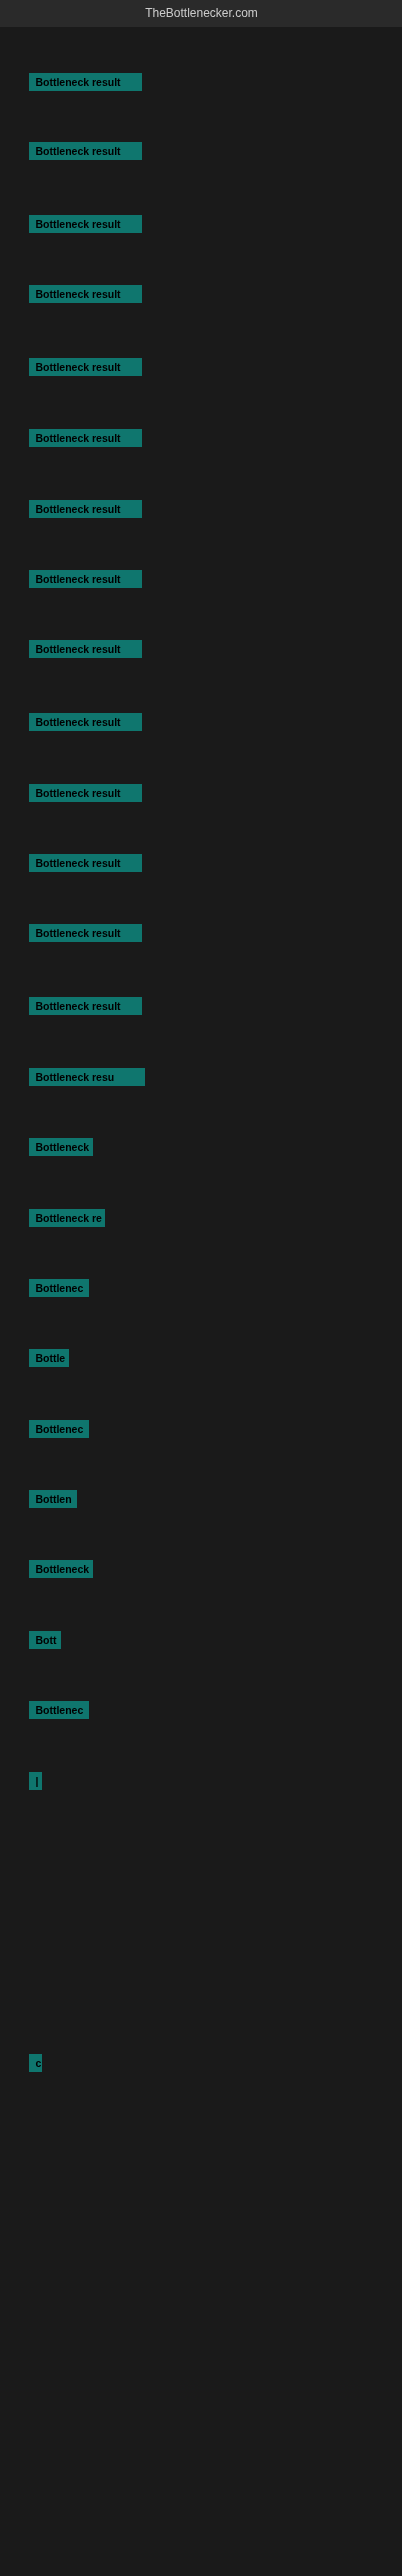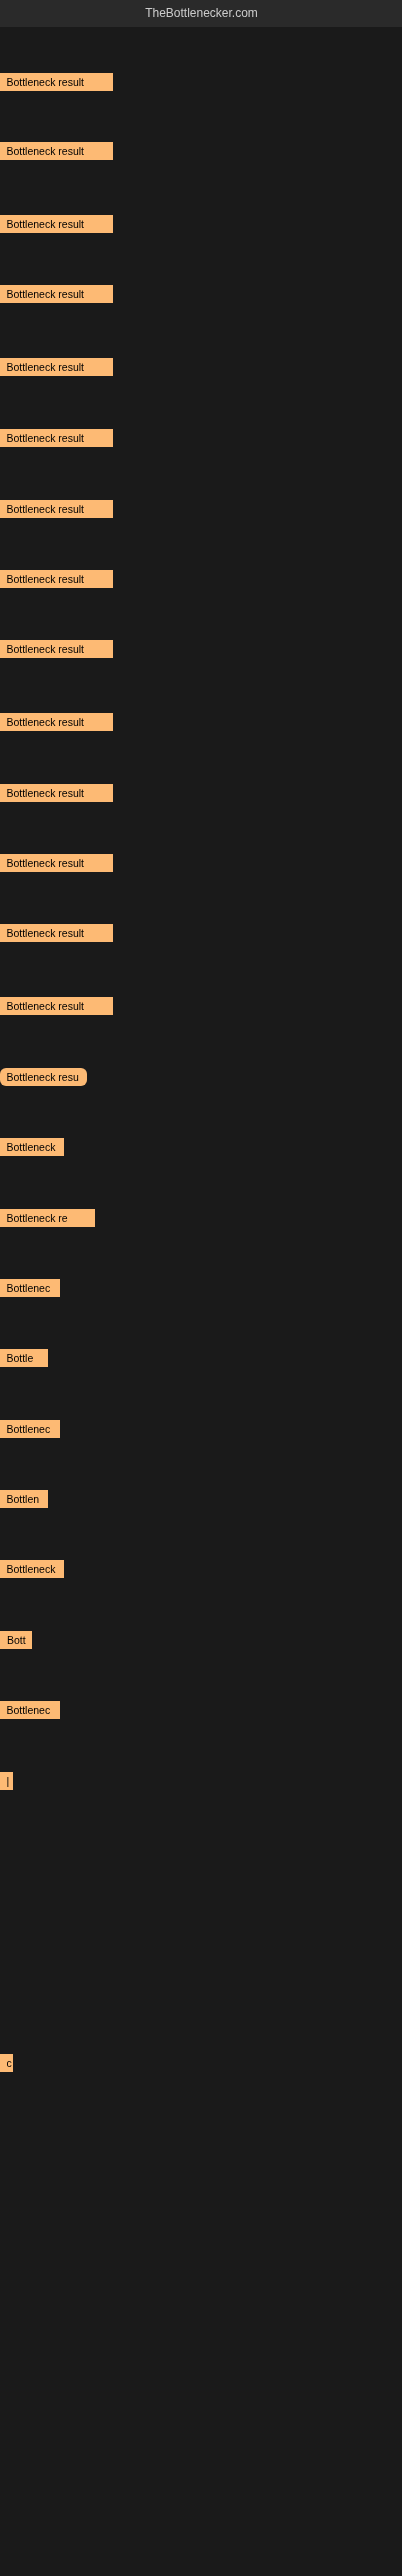--- a/index.html
+++ b/index.html
@@ -20,28 +20,29 @@
       font-size: 12px;
       padding: 6.4px 0;
       background-color: #2a2a2a;
     }
     .bottleneck-item {
       position: absolute;
       left: 0;
       display: inline-block;
     }
     .bottleneck-badge {
-      background-color: #fdba74;
+      background-color: #0f766e;
       color: #000000;
       padding: 3.2px 6.4px;
       font-size: 10.5px;
-      font-weight: normal;
+      font-weight: bold;
       white-space: nowrap;
       overflow: hidden;
       display: block;
+      margin-left: 29px;
     }
   </style>
 </head>
 <body>
 
 <div class="site-title">
   <span>TheBottlenecker.com</span>
 </div>
 
 <div id="items-container" style="position:relative; width:403px; height:2552px; top:24px;">
@@ -81,33 +82,33 @@
     <div class="bottleneck-item" style="top: 803px; left: 0px;">
       <span class="bottleneck-badge" style="width: 113px;">Bottleneck result</span>
     </div>
     <div class="bottleneck-item" style="top: 873px; left: 0px;">
       <span class="bottleneck-badge" style="width: 113px;">Bottleneck result</span>
     </div>
     <div class="bottleneck-item" style="top: 946px; left: 0px;">
       <span class="bottleneck-badge" style="width: 113px;">Bottleneck result</span>
     </div>
     <div class="bottleneck-item" style="top: 1017px; left: 0px;">
-      <span class="bottleneck-badge" style="width: 87px; border-radius: 6px;">Bottleneck resu</span>
+      <span class="bottleneck-badge" style="width: 116px;">Bottleneck resu</span>
     </div>
     <div class="bottleneck-item" style="top: 1087px; left: 0px;">
       <span class="bottleneck-badge" style="width: 64px;">Bottleneck</span>
     </div>
     <div class="bottleneck-item" style="top: 1158px; left: 0px;">
-      <span class="bottleneck-badge" style="width: 95px;">Bottleneck re</span>
+      <span class="bottleneck-badge" style="width: 76px;">Bottleneck re</span>
     </div>
     <div class="bottleneck-item" style="top: 1228px; left: 0px;">
       <span class="bottleneck-badge" style="width: 60px;">Bottlenec</span>
     </div>
     <div class="bottleneck-item" style="top: 1298px; left: 0px;">
-      <span class="bottleneck-badge" style="width: 48px;">Bottle</span>
+      <span class="bottleneck-badge" style="width: 40px;">Bottle</span>
     </div>
     <div class="bottleneck-item" style="top: 1369px; left: 0px;">
       <span class="bottleneck-badge" style="width: 60px;">Bottlenec</span>
     </div>
     <div class="bottleneck-item" style="top: 1439px; left: 0px;">
       <span class="bottleneck-badge" style="width: 48px;">Bottlen</span>
     </div>
     <div class="bottleneck-item" style="top: 1509px; left: 0px;">
       <span class="bottleneck-badge" style="width: 64px;">Bottleneck</span>
     </div>

